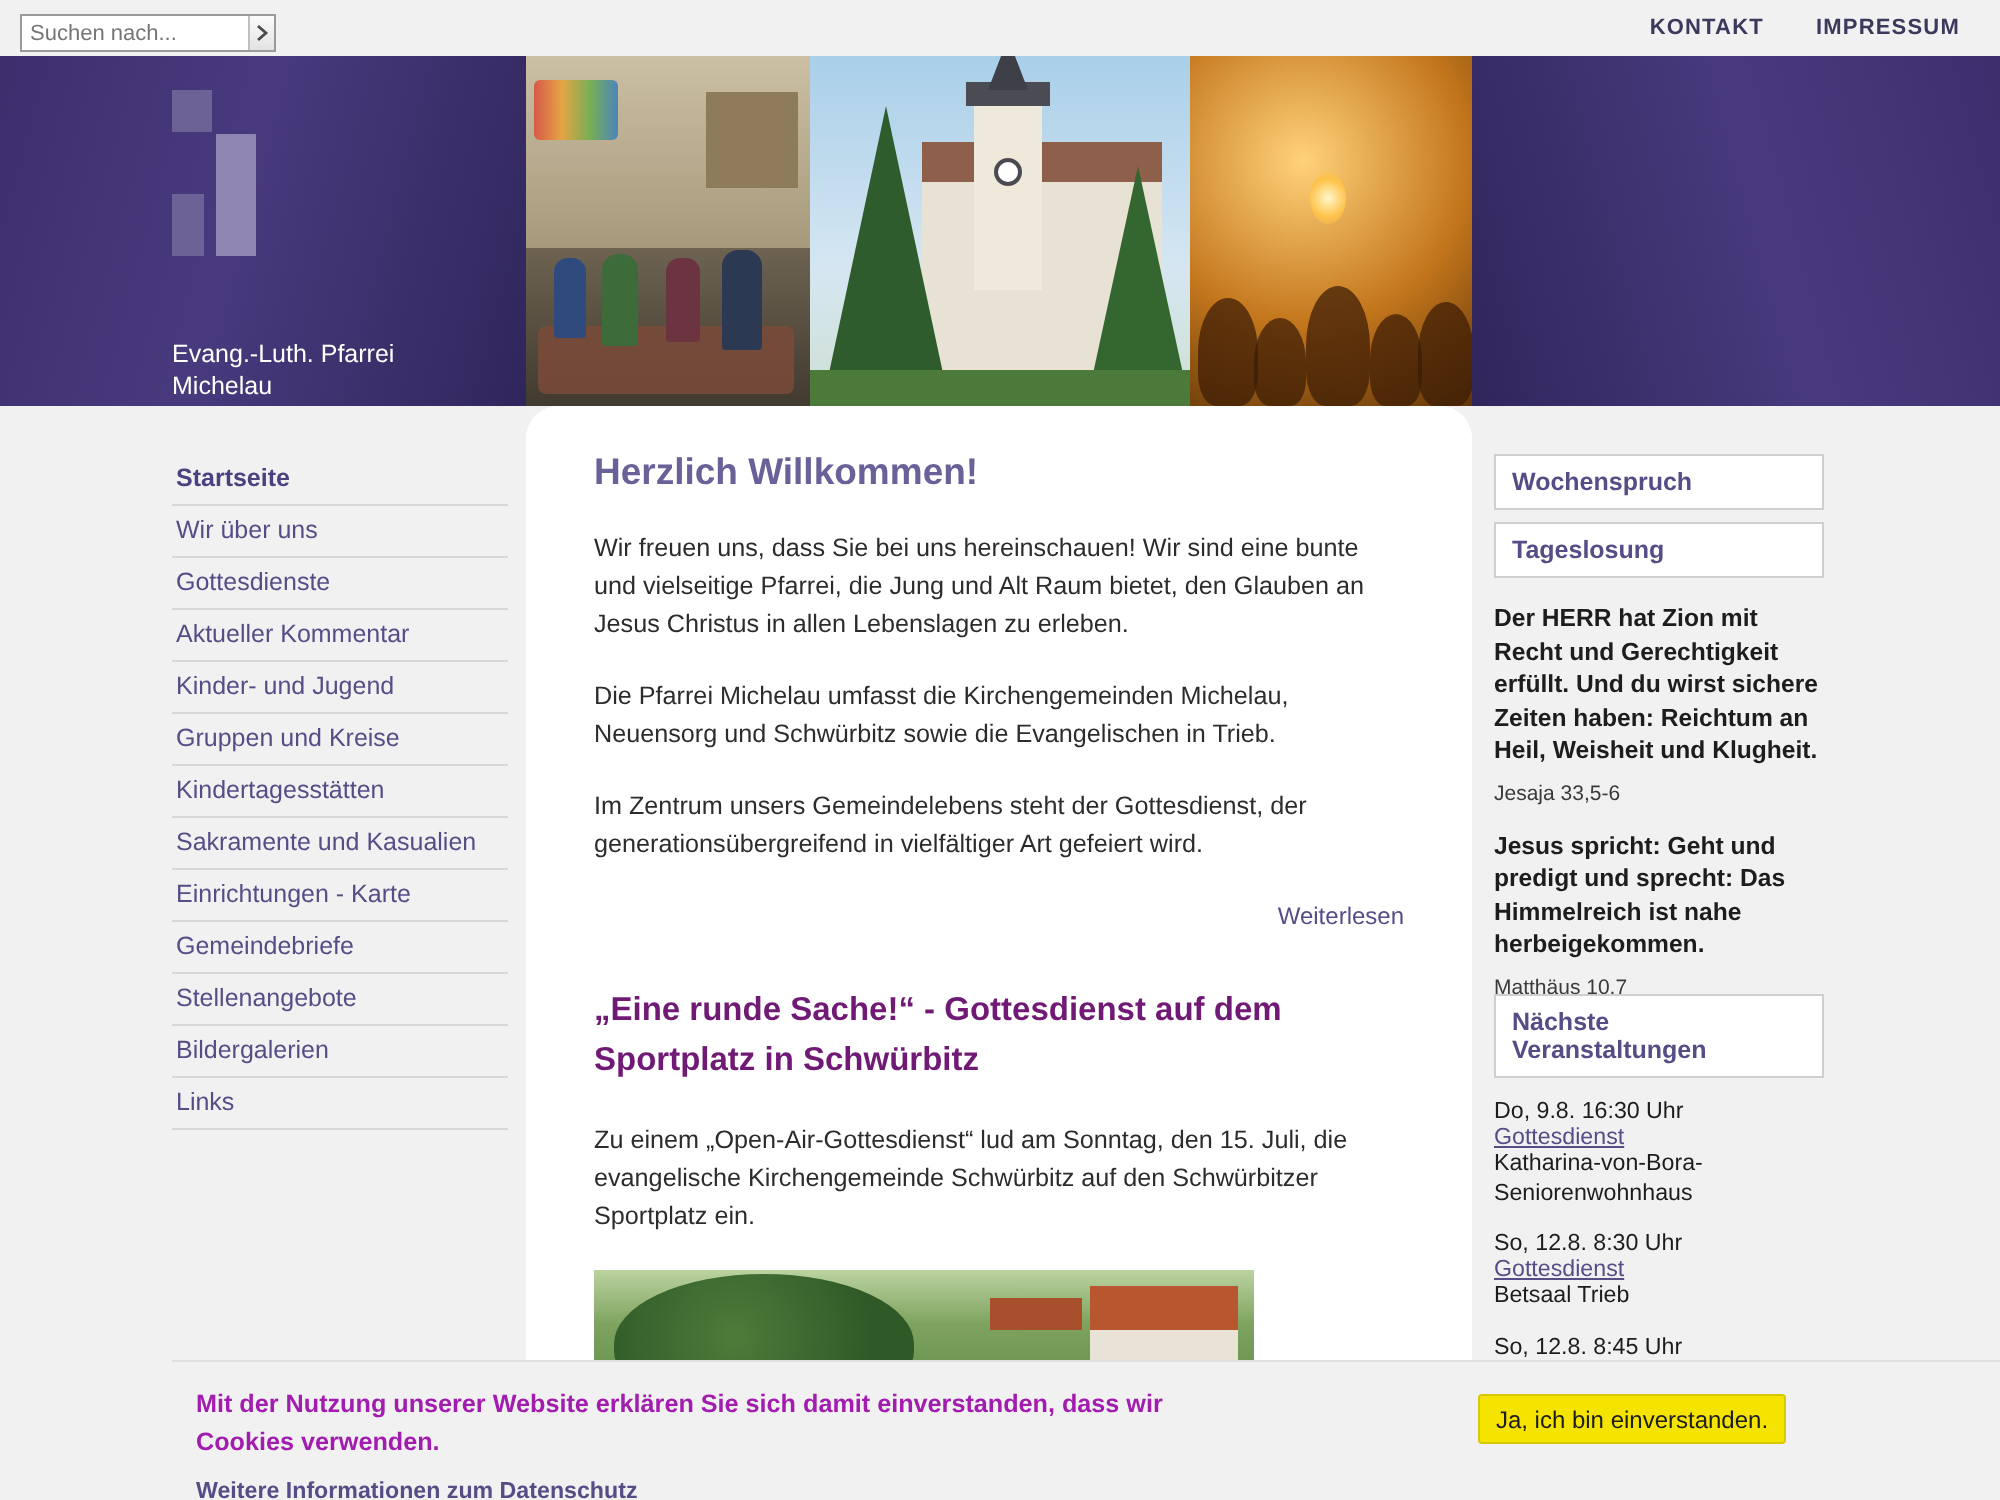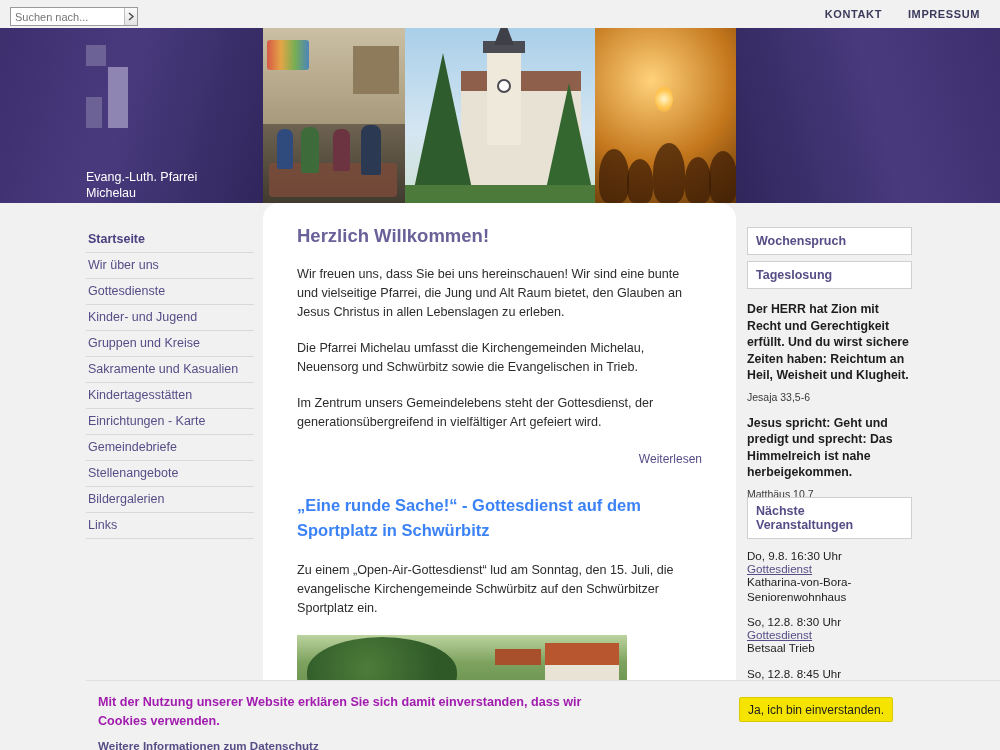--- a/index.html
+++ b/index.html
@@ -193,21 +193,21 @@
   .content { padding: 22px 34px 0 34px; }
   .content h1 {
     margin: 0 0 18px 0;
     font-size: 18.5px;
     color: #6b6199;
     font-weight: bold;
   }
   .content h2 {
     margin: 26px 0 18px 0;
     font-size: 16.5px;
-    color: #3b82f6;
+    color: #701a75;
     font-weight: bold;
     line-height: 25px;
   }
   .content p {
     margin: 0 0 17px 0;
     font-size: 12.6px;
     line-height: 19px;
     color: #2c2c2c;
   }
   .readmore {
@@ -358,24 +358,25 @@
     <div class="header-right"></div>
   </div>
 
   <div class="main">
 
     <div class="col-left">
       <nav class="nav">
         <a href="#" class="active">Startseite</a>
         <a href="#">Wir über uns</a>
         <a href="#">Gottesdienste</a>
+        <a href="#">Aktueller Kommentar</a>
         <a href="#">Kinder- und Jugend</a>
         <a href="#">Gruppen und Kreise</a>
+        <a href="#">Kindertagesstätten</a>
         <a href="#">Sakramente und Kasualien</a>
-        <a href="#">Kindertagesstätten</a>
         <a href="#">Einrichtungen - Karte</a>
         <a href="#">Gemeindebriefe</a>
         <a href="#">Stellenangebote</a>
         <a href="#">Bildergalerien</a>
         <a href="#">Links</a>
       </nav>
     </div>
 
     <div class="col-center">
       <div class="content">

